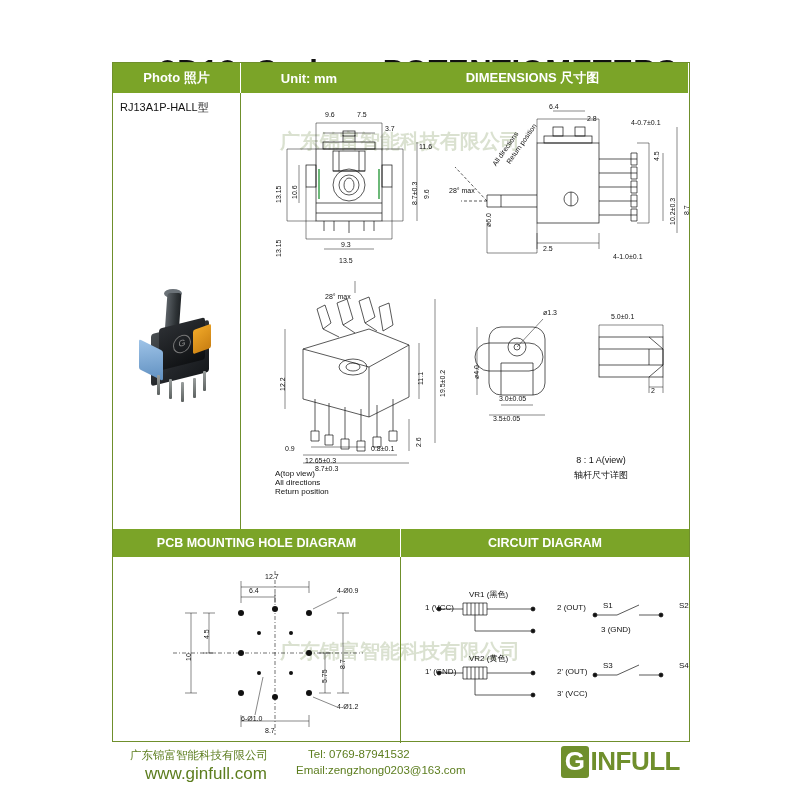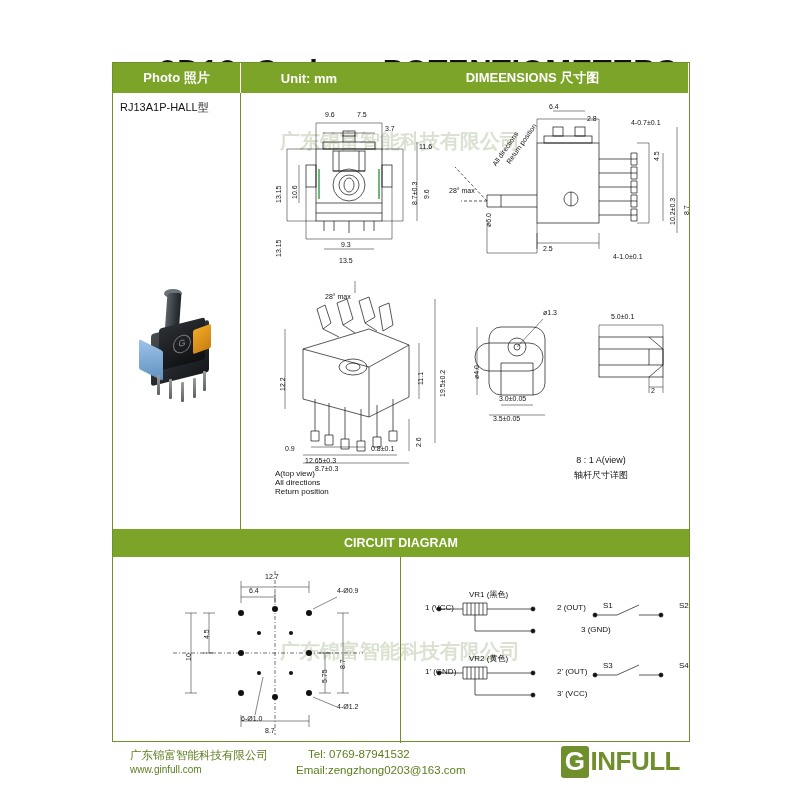--- a/index.html
+++ b/index.html
@@ -249,23 +249,23 @@
   }
   .footer .f-company {
     position: absolute;
     left: 18px;
     top: 4px;
     font-size: 11.5px;
     color: #5c7d1e;
   }
   .footer .f-web {
     position: absolute;
-    left: 18px;
+    left: 33px;
     top: 20px;
-    font-size: 10px;
+    font-size: 17px;
     color: #5c7d1e;
   }
   .footer .f-tel {
     position: absolute;
     left: 196px;
     top: 4px;
     font-size: 11.5px;
     color: #5c7d1e;
   }
   .footer .f-mail {
@@ -560,20 +560,21 @@
         <div class="t" style="left:22px; top:108px;">3.5±0.05</div>
         <div class="t" style="left:140px; top:6px;">5.0±0.1</div>
         <div class="t" style="left:180px; top:80px;">2</div>
       </div>
       <div class="cap" style="left:300px; top:362px; width:120px;">8 : 1 A(view)</div>
       <div class="cap" style="left:300px; top:376px; width:120px;">轴杆尺寸详图</div>
 
     </div>
 
     <div class="band2">
+      <div class="cell b1">PCB MOUNTING HOLE DIAGRAM</div>
       <div class="cell b2">CIRCUIT DIAGRAM</div>
     </div>
 
     <div class="lower">
 
       <div class="pcb">
         <svg width="288" height="186" viewBox="0 0 288 186" style="position:absolute; left:0; top:0;">
           <g stroke="#111" fill="none" stroke-width="0.6" stroke-dasharray="4,2,1,2">
             <path d="M60 96 L250 96"></path>
             <path d="M162 14 L162 178"></path>
@@ -656,21 +657,21 @@
             <path d="M238 118 L258 118"></path>
             <circle cx="194" cy="118" r="2" fill="#111"></circle>
             <circle cx="260" cy="118" r="2" fill="#111"></circle>
           </g>
         </svg>
         <div class="t8" style="position:absolute; left:52px; top:32px;">VR1 (黑色)</div>
         <div class="t8" style="position:absolute; left:52px; top:96px;">VR2 (黄色)</div>
         <div class="t8" style="position:absolute; left:8px; top:46px;">1  (VCC)</div>
         <div class="t8" style="position:absolute; left:8px; top:110px;">1'  (GND)</div>
         <div class="t8" style="position:absolute; left:140px; top:46px;">2  (OUT)</div>
-        <div class="t8" style="position:absolute; left:128px; top:68px;padding-left:36px;">3  (GND)</div>
+        <div class="t8" style="position:absolute; left:148px; top:68px;padding-left:36px;">3  (GND)</div>
         <div class="t8" style="position:absolute; left:140px; top:110px;">2'  (OUT)</div>
         <div class="t8" style="position:absolute; left:140px; top:132px;">3'  (VCC)</div>
         <div class="t8" style="position:absolute; left:186px; top:44px;">S1</div>
         <div class="t8" style="position:absolute; left:262px; top:44px;">S2</div>
         <div class="t8" style="position:absolute; left:186px; top:104px;">S3</div>
         <div class="t8" style="position:absolute; left:262px; top:104px;">S4</div>
       </div>
 
     </div>
   </div>

